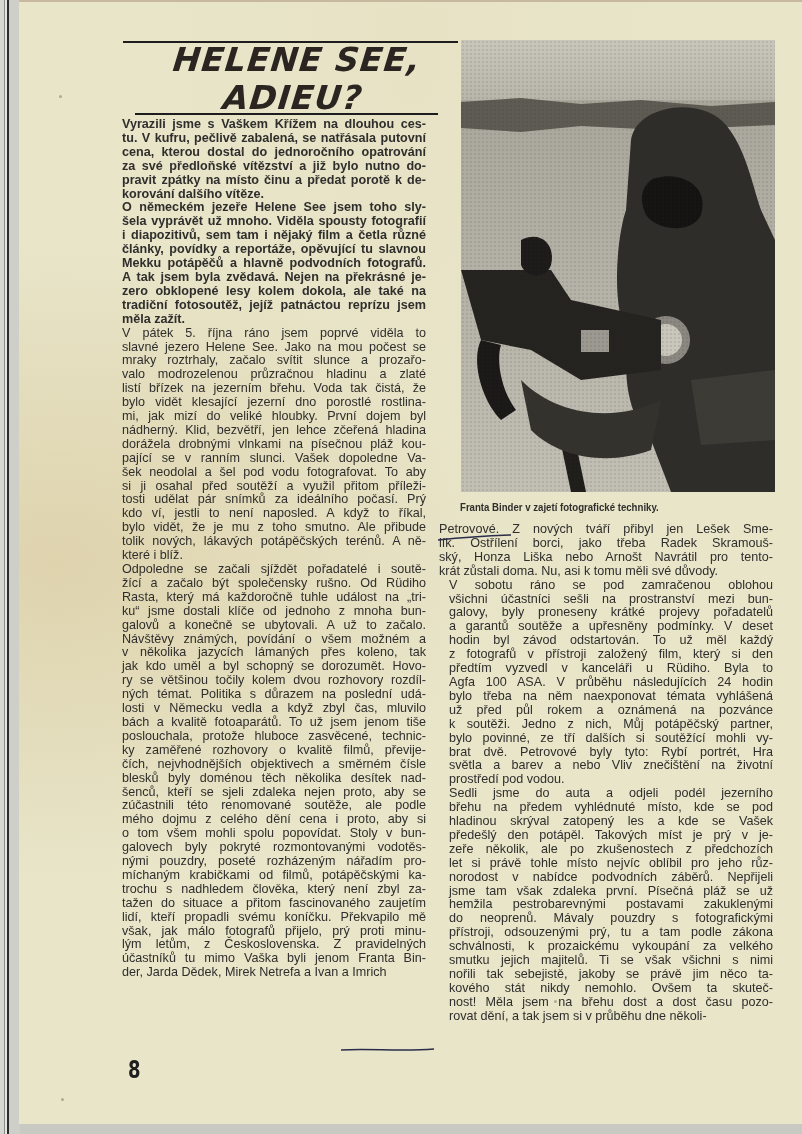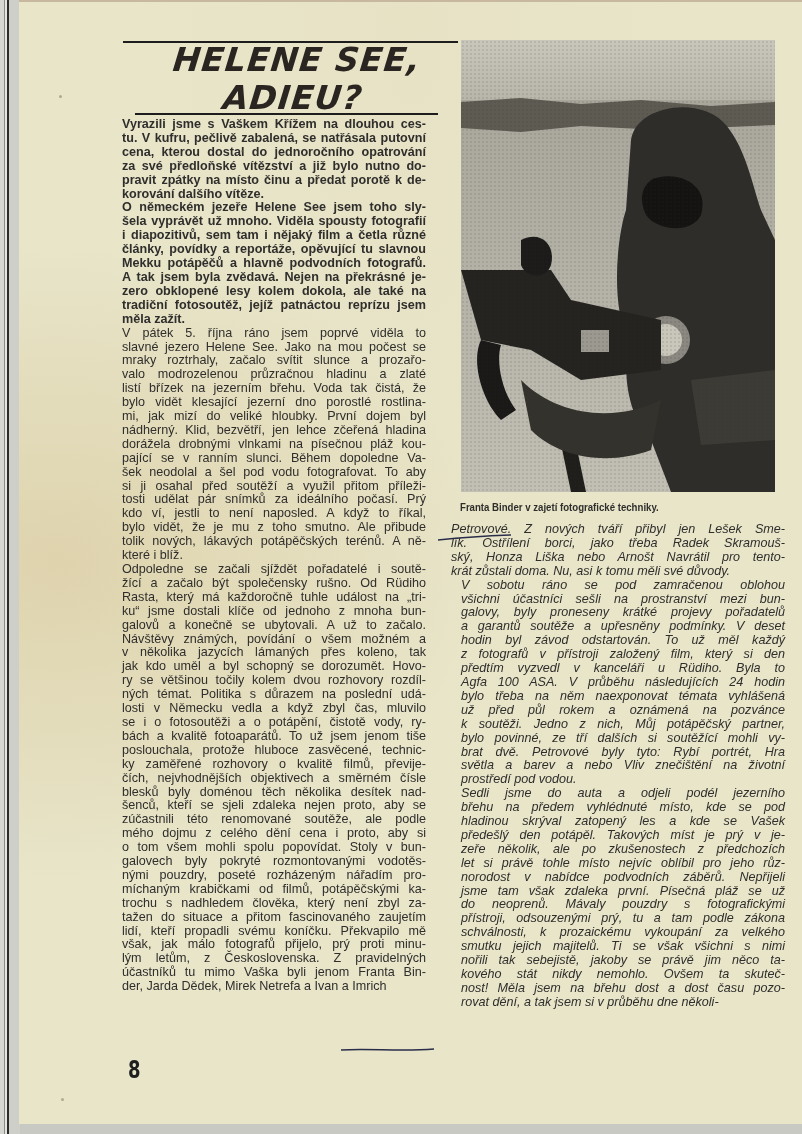--- a/index.html
+++ b/index.html
@@ -99,42 +99,41 @@
       <p>
         <span class="line" style="text-indent: 10px;">V pátek 5. října ráno jsem poprvé viděla to</span>
         <span class="line">slavné jezero Helene See. Jako na mou počest se</span>
         <span class="line">mraky roztrhaly, začalo svítit slunce a prozařo-</span>
         <span class="line">valo modrozelenou průzračnou hladinu a zlaté</span>
         <span class="line">listí břízek na jezerním břehu. Voda tak čistá, že</span>
         <span class="line">bylo vidět klesající jezerní dno porostlé rostlina-</span>
         <span class="line">mi, jak mizí do veliké hloubky. První dojem byl</span>
         <span class="line">nádherný. Klid, bezvětří, jen lehce zčeřená hladina</span>
         <span class="line">dorážela drobnými vlnkami na písečnou pláž kou-</span>
-        <span class="line">pající se v ranním slunci. Během dopoledne Va-</span>
+        <span class="line">pající se v ranním slunci. Vašek dopoledne Va-</span>
         <span class="line">šek neodolal a šel pod vodu fotografovat. To aby</span>
         <span class="line">si ji osahal před soutěží a využil přitom příleži-</span>
         <span class="line">tosti udělat pár snímků za ideálního počasí. Prý</span>
         <span class="line">kdo ví, jestli to není naposled. A když to říkal,</span>
         <span class="line">bylo vidět, že je mu z toho smutno. Ale přibude</span>
         <span class="line">tolik nových, lákavých potápěčských terénů. A ně-</span>
         <span class="line last">které i blíž.</span>
       </p>
       <p>
         <span class="line" style="text-indent: 10px;">Odpoledne se začali sjíždět pořadatelé i soutě-</span>
         <span class="line">žící a začalo být společensky rušno. Od Rüdiho</span>
         <span class="line">Rasta, který má každoročně tuhle událost na „tri-</span>
         <span class="line">ku“ jsme dostali klíče od jednoho z mnoha bun-</span>
         <span class="line">galovů a konečně se ubytovali. A už to začalo.</span>
         <span class="line">Návštěvy známých, povídání o všem možném a</span>
         <span class="line">v několika jazycích lámaných přes koleno, tak</span>
         <span class="line">jak kdo uměl a byl schopný se dorozumět. Hovo-</span>
         <span class="line">ry se většinou točily kolem dvou rozhovory rozdíl-</span>
         <span class="line">ných témat. Politika s důrazem na poslední udá-</span>
         <span class="line">losti v Německu vedla a když zbyl čas, mluvilo</span>
-        <span class="line">se i o fotosoutěži a o potápění, čistotě vody, ry-</span>
         <span class="line">bách a kvalitě fotoaparátů. To už jsem jenom tiše</span>
         <span class="line">poslouchala, protože hluboce zasvěcené, technic-</span>
         <span class="line">ky zaměřené rozhovory o kvalitě filmů, převije-</span>
         <span class="line">čích, nejvhodnějších objektivech a směrném čísle</span>
         <span class="line">blesků byly doménou těch několika desítek nad-</span>
         <span class="line">šenců, kteří se sjeli zdaleka nejen proto, aby se</span>
         <span class="line">zúčastnili této renomované soutěže, ale podle</span>
         <span class="line">mého dojmu z celého dění cena i proto, aby si</span>
         <span class="line">o tom všem mohli spolu popovídat. Stoly v bun-</span>
         <span class="line">galovech byly pokryté rozmontovanými vodotěs-</span>
@@ -179,21 +178,21 @@
       <rect x="120" y="290" width="28" height="22" fill="#9b9990"></rect>
       <path d="M20 300 C 10 320, 20 360, 40 380 L55 370 C 40 350, 35 320, 40 305 Z" fill="#1a1917"></path>
       <path d="M95 380 L110 452 L125 452 L110 380 Z" fill="#1f1e1b"></path>
       <path d="M60 340 C 100 380, 160 380, 200 360 L190 410 C 150 425, 100 420, 70 390 Z" fill="#34322d"></path>
       <rect width="314" height="452" fill="url(#halftone)"></rect>
     </svg>
   </div>
 
   <div class="caption">Franta Binder v zajetí fotografické techniky.</div>
 
-  <div class="col" id="right-col" style="left:432px; top:523px; width:334px;font-style:italic;">
+  <div class="col" id="right-col" style="left:420px; top:523px; width:334px;">
       <p class="noindent">
         <span class="line">Petrovové. Z nových tváří přibyl jen Lešek Sme-</span>
         <span class="line">lík. Ostřílení borci, jako třeba Radek Skramouš-</span>
         <span class="line">ský, Honza Liška nebo Arnošt Navrátil pro tento-</span>
         <span class="line last">krát zůstali doma. Nu, asi k tomu měli své důvody.</span>
       </p>
       <p>
         <span class="line" style="text-indent: 10px;">V sobotu ráno se pod zamračenou oblohou</span>
         <span class="line">všichni účastníci sešli na prostranství mezi bun-</span>
         <span class="line">galovy, byly proneseny krátké projevy pořadatelů</span>
@@ -212,20 +211,21 @@
       </p>
       <p>
         <span class="line" style="text-indent: 10px;">Sedli jsme do auta a odjeli podél jezerního</span>
         <span class="line">břehu na předem vyhlédnuté místo, kde se pod</span>
         <span class="line">hladinou skrýval zatopený les a kde se Vašek</span>
         <span class="line">předešlý den potápěl. Takových míst je prý v je-</span>
         <span class="line">zeře několik, ale po zkušenostech z předchozích</span>
         <span class="line">let si právě tohle místo nejvíc oblíbil pro jeho růz-</span>
         <span class="line">norodost v nabídce podvodních záběrů. Nepřijeli</span>
         <span class="line">jsme tam však zdaleka první. Písečná pláž se už</span>
+        <span class="line">hemžila pestrobarevnými postavami zakuklenými</span>
         <span class="line">do neoprenů. Mávaly pouzdry s fotografickými</span>
         <span class="line">přístroji, odsouzenými prý, tu a tam podle zákona</span>
         <span class="line">schválnosti, k prozaickému vykoupání za velkého</span>
         <span class="line">smutku jejich majitelů. Ti se však všichni s nimi</span>
         <span class="line">nořili tak sebejistě, jakoby se právě jim něco ta-</span>
         <span class="line">kového stát nikdy nemohlo. Ovšem ta skuteč-</span>
         <span class="line">nost! Měla jsem na břehu dost a dost času pozo-</span>
         <span class="line last">rovat dění, a tak jsem si v průběhu dne několi-</span>
       </p>
     </div>

